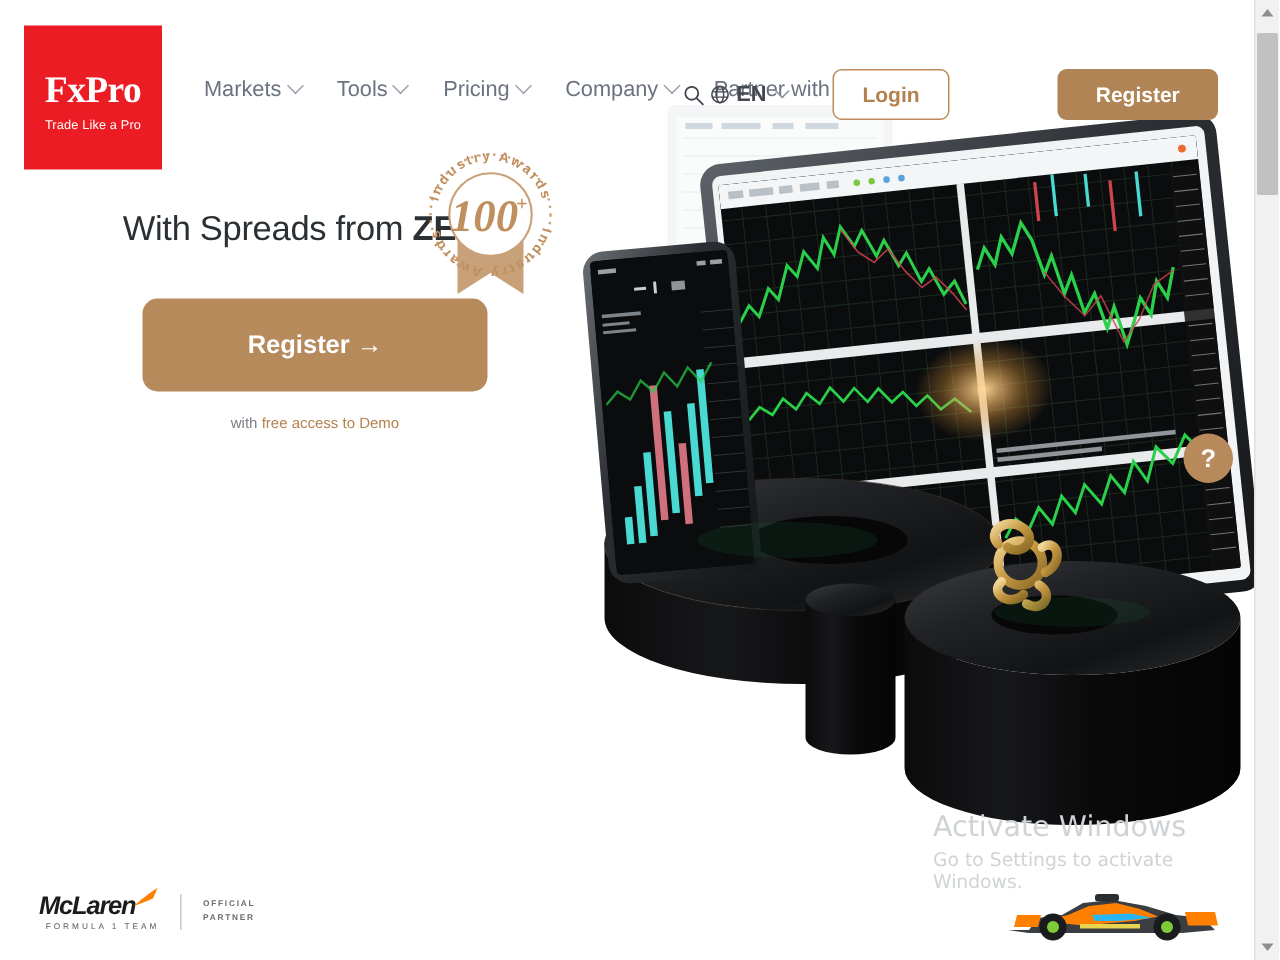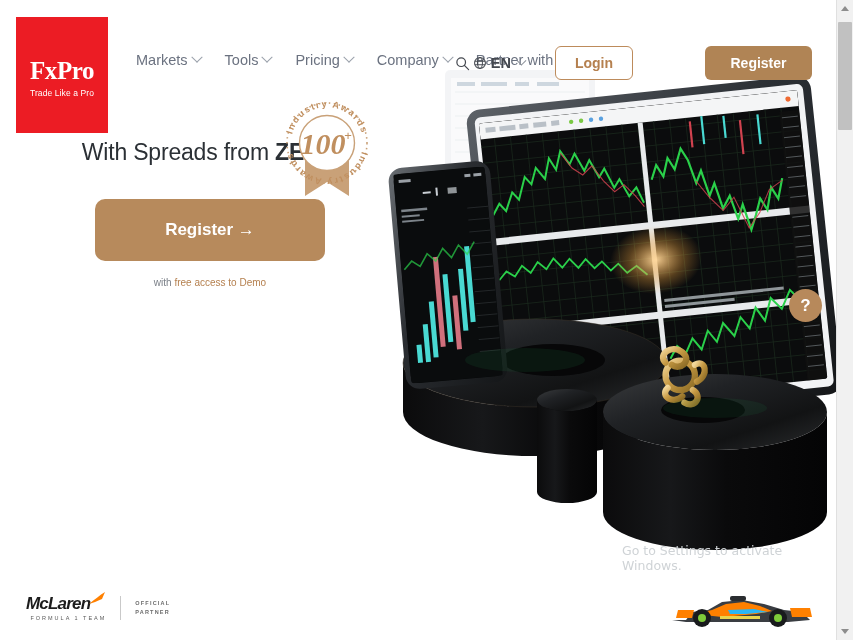--- a/index.html
+++ b/index.html
@@ -11,21 +11,21 @@
   }
   #page { position: relative; width: 853px; height: 640px; background: #fff; overflow: hidden; }
 
   
   #viewport { position: absolute; left: 0; top: 0; width: 836px; height: 640px; background: #fff; overflow: hidden; }
 
   
   #header { position: absolute; left: 0; top: 0; width: 836px; height: 120px; z-index: 40; }
 
   #logo {
-    position: absolute; left: 16px; top: 17px; width: 92px; height: 116px;
+    position: absolute; left: 16px; top: 17px; width: 92px; height: 96px;
     background: #ec1c24; display: flex; flex-direction: column;
     align-items: center; justify-content: center; padding-top: 6px;
   }
   #logo .mark {
     font-family: "Liberation Serif", serif; color: #fff; font-size: 25px;
     font-weight: 700; letter-spacing: -0.4px; line-height: 1;
   }
   #logo .tag {
     font-family: "Liberation Sans", sans-serif; color: #fff; font-size: 8.5px;
     margin-top: 5px; letter-spacing: 0.1px; white-space: nowrap;
@@ -470,20 +470,21 @@
         <circle cx="34" cy="28" r="9" fill="#191b1d"></circle>
           <circle cx="34" cy="28" r="4" fill="#7ecb3a"></circle>
         <circle cx="110" cy="28" r="9" fill="#191b1d"></circle>
           <circle cx="110" cy="28" r="4" fill="#7ecb3a"></circle>
         <rect x="62" y="6" width="16" height="5" rx="2" fill="#2a2d30"></rect>
         <rect x="52" y="26" width="40" height="3" fill="#e8d44d"></rect>
       </svg>
     </div>
 
     <div id="watermark">
+      <div class="wm-title">Activate Windows</div>
       <div class="wm-sub">Go to Settings to activate Windows.</div>
     </div>
 
   </div>
 
 
   <div id="scrollbar">
     <div id="sb-up">
         <span class="sb-arrow"></span>
       </div>

